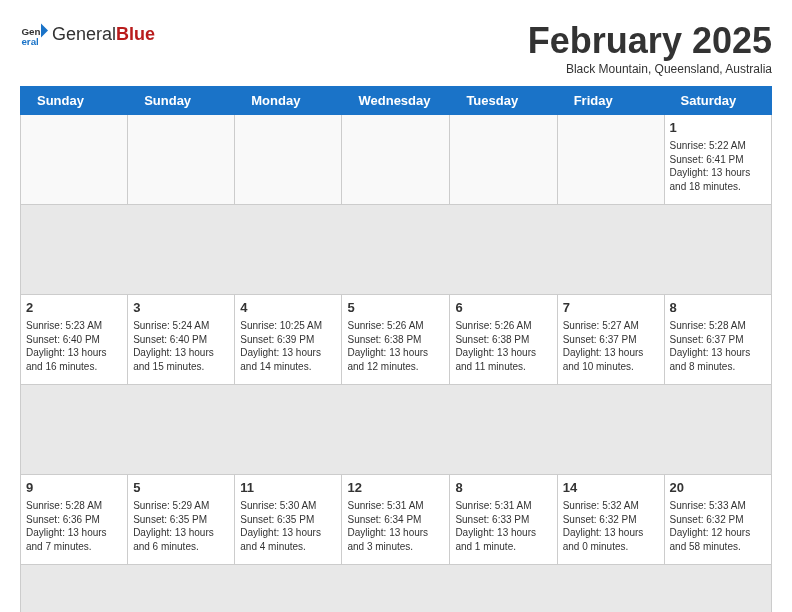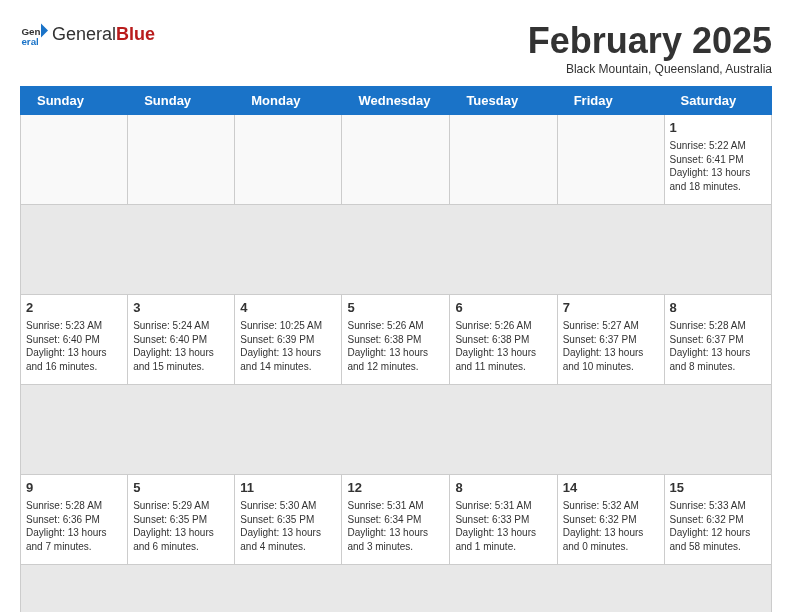--- a/index.html
+++ b/index.html
@@ -212,21 +212,21 @@
 Sunset: 6:33 PM
 Daylight: 13 hours and 1 minute.</div>
         </td>
         <td>
           <span class="day-number">14</span>
           <div class="day-info">Sunrise: 5:32 AM
 Sunset: 6:32 PM
 Daylight: 13 hours and 0 minutes.</div>
         </td>
         <td>
-          <span class="day-number">15</span>
+          <span class="day-number">20</span>
           <div class="day-info">Sunrise: 5:33 AM
 Sunset: 6:32 PM
 Daylight: 12 hours and 58 minutes.</div>
         </td>
       </tr>
       <tr class="row-spacer">
         <td colspan="7"></td>
       </tr>
     </tbody>
 </table>

